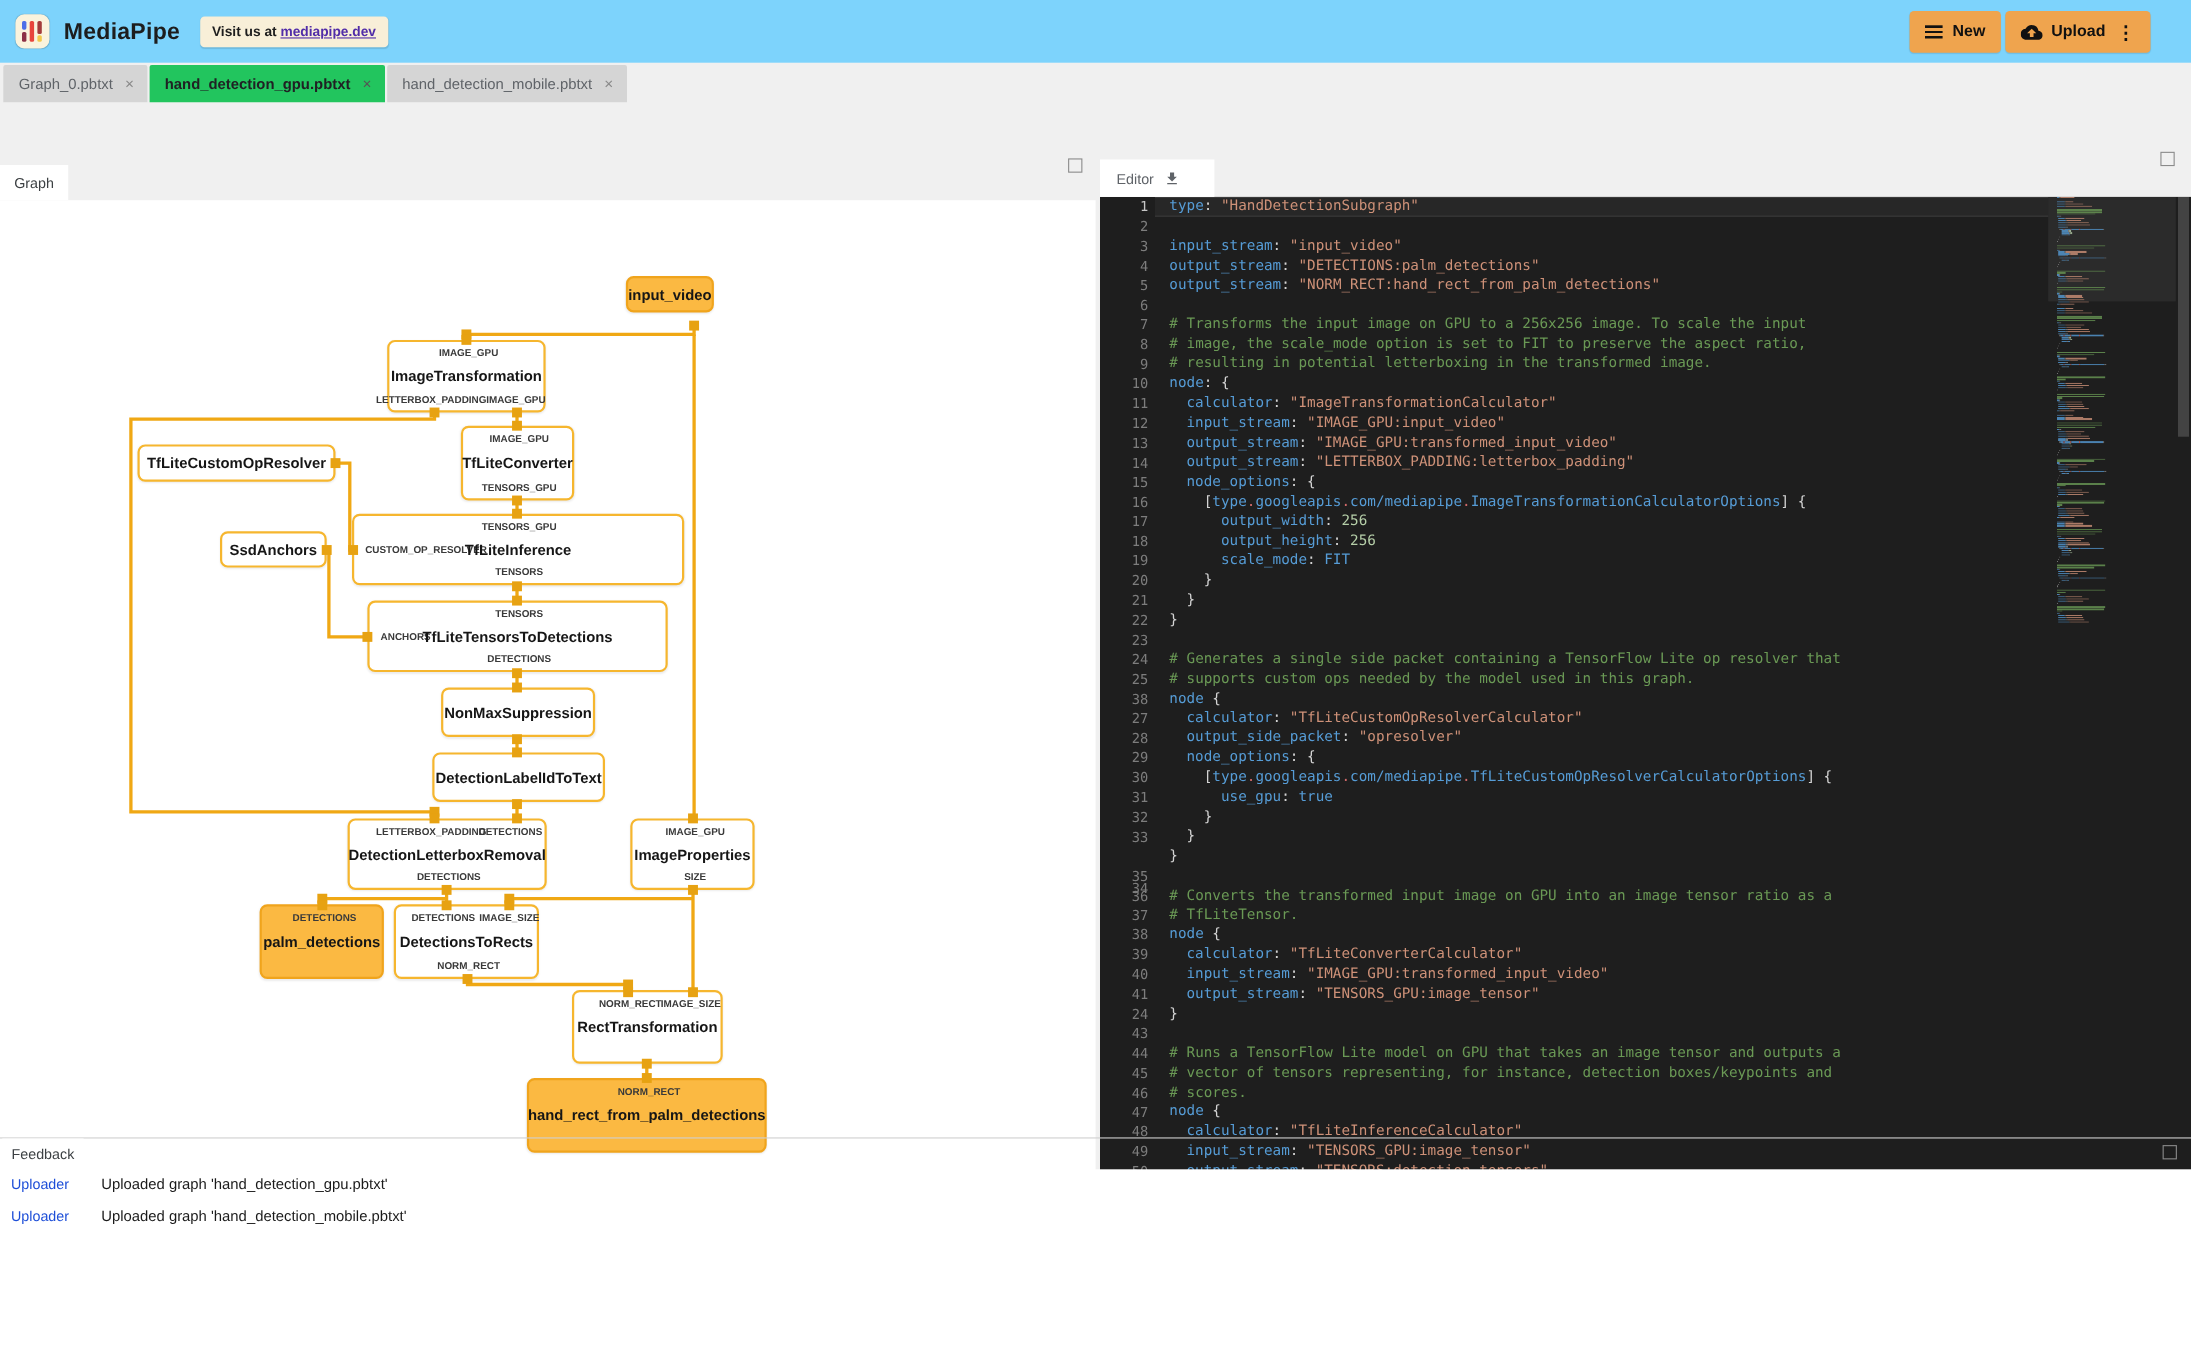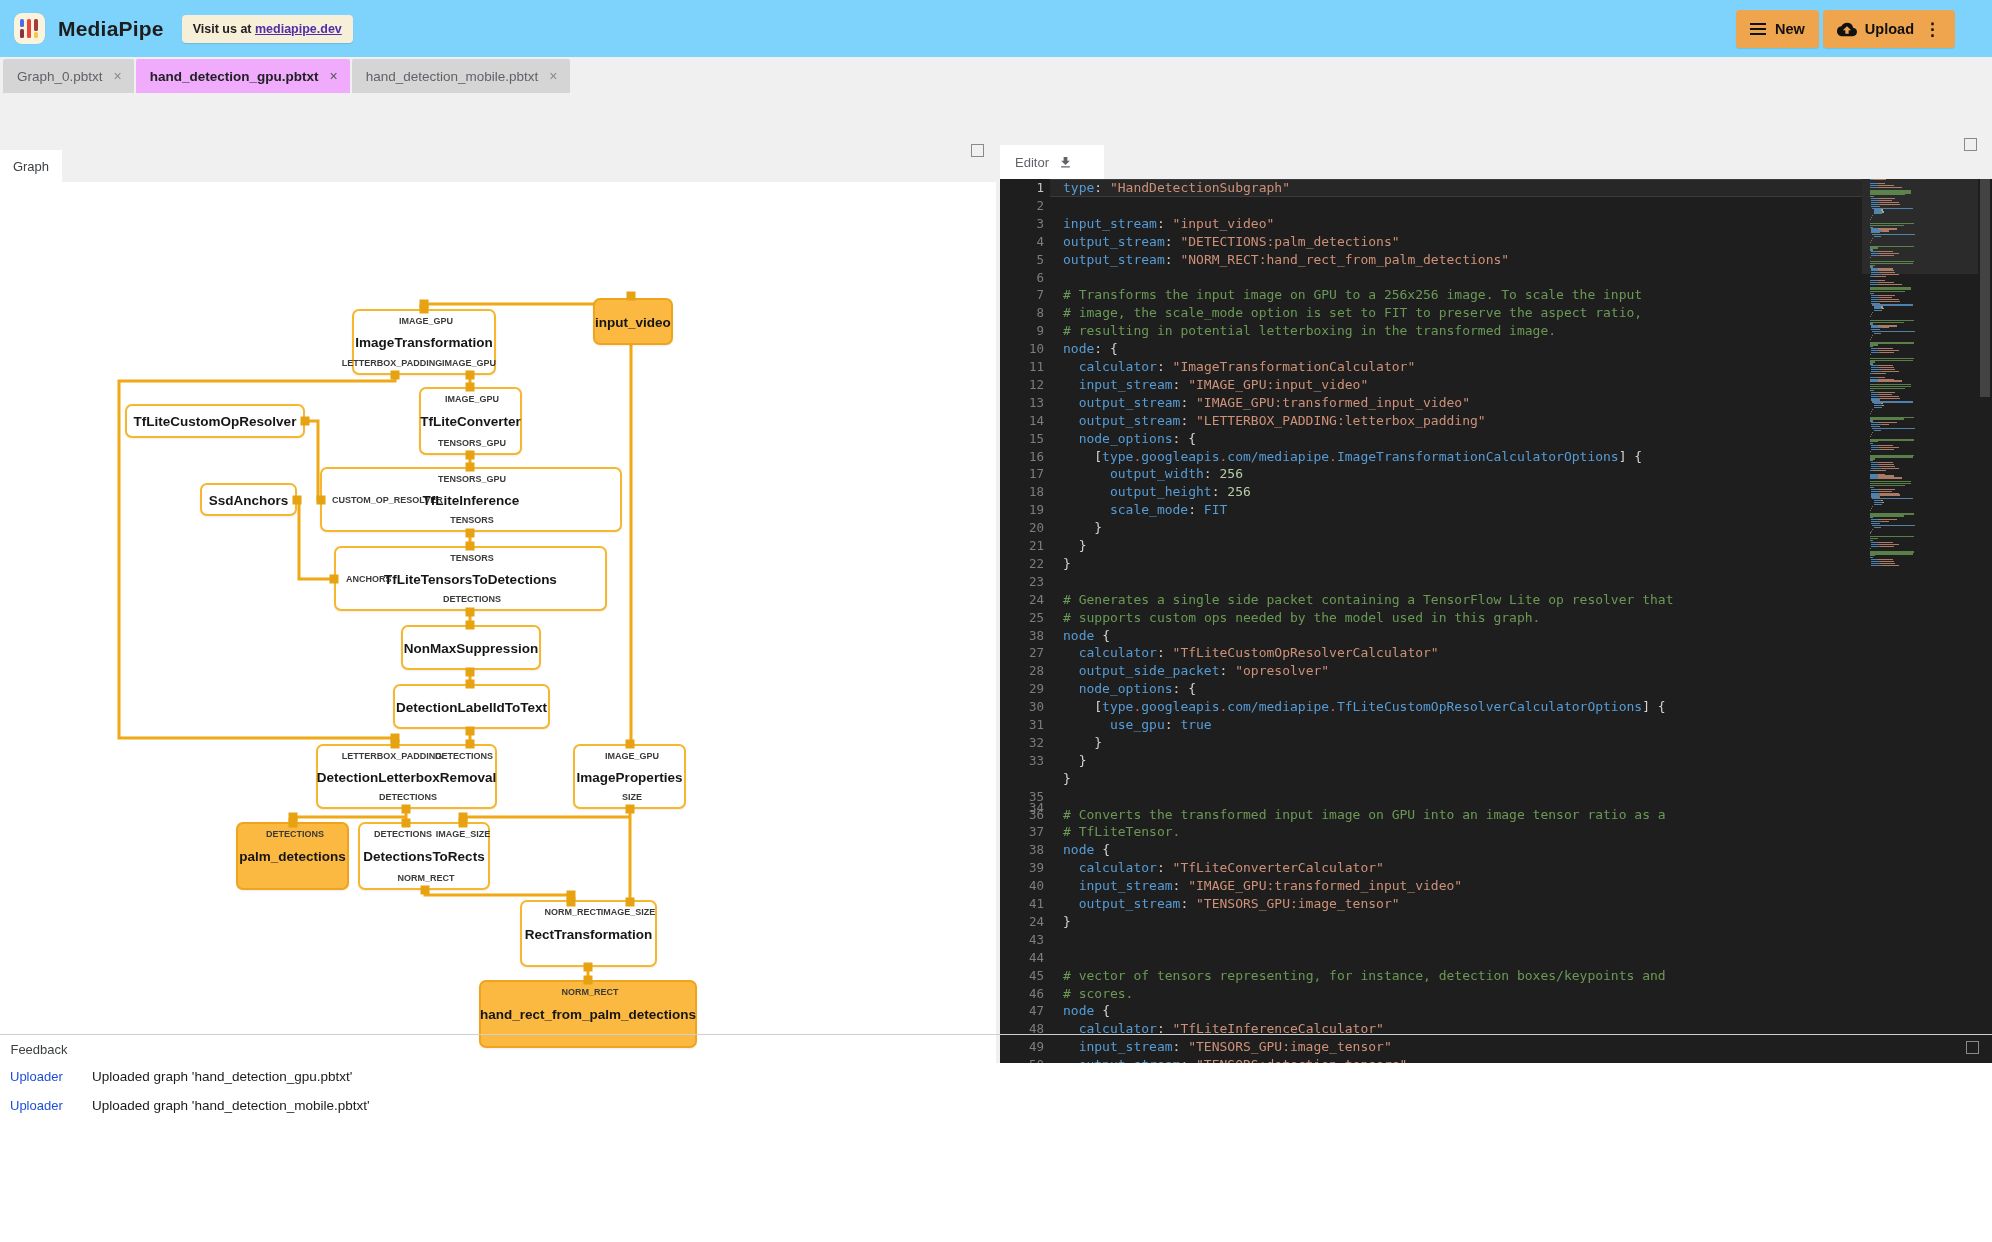--- a/index.html
+++ b/index.html
@@ -31,21 +31,21 @@
         padding:0 14px;font-size:14.5px;font-weight:bold;color:#111;cursor:pointer;
         box-shadow:0 1px 1px rgba(0,0,0,.1);}
   .hbtn .bars{width:16px;height:12px;margin-right:9px;
         background:linear-gradient(#111 0 2px,transparent 2px 5px,#111 5px 7px,transparent 7px 10px,#111 10px 12px);}
   .hbtn svg{margin-right:8px;}
   .kebab{font-size:17px;font-weight:bold;margin-left:10px;letter-spacing:0;line-height:1;}
   
   #file-tabs{position:absolute;left:3px;top:57px;height:36px;display:flex;align-items:flex-end;z-index:3;}
   .ftab{height:34px;display:flex;align-items:center;padding:0 12px 0 14px;margin-right:2px;
         background:#d5d5d5;color:#5f6368;font-size:13.5px;border-radius:2px 2px 0 0;cursor:pointer;white-space:nowrap;}
-  .ftab.active{background:#f0abfc;color:#202124;font-weight:bold;text-align:center;}
+  .ftab.active{background:#22c55e;color:#202124;font-weight:bold;text-align:center;}
   .ftab .close{margin-left:11px;font-size:14px;color:#8a8a8a;font-weight:normal;cursor:pointer;}
   .ftab.active .close{color:#555;}
   
   #workspace{position:absolute;left:0;top:57px;width:1992px;height:977px;}
   #graph-tab{position:absolute;left:0;top:93px;width:62px;height:32px;background:#fff;z-index:2;
              display:flex;align-items:center;justify-content:center;font-size:13px;color:#3c4043;cursor:pointer;}
   #graph-canvas{position:absolute;left:0;top:125px;width:996px;height:909px;background:#ffffff;z-index:1;}
   #edges-svg,#squares-svg{position:absolute;left:0;top:0;}
   #squares-svg{pointer-events:none;}
   #nodes{position:absolute;left:0;top:0;width:996px;height:909px;}
@@ -158,21 +158,21 @@
           <polyline points="470,490 470,502" fill="none" stroke="#f0a814" stroke-width="3"></polyline>
           <polyline points="470,549 470,562" fill="none" stroke="#f0a814" stroke-width="3"></polyline>
           <polyline points="406,627 406,641" fill="none" stroke="#f0a814" stroke-width="3"></polyline>
           <polyline points="406,635 293,635 293,641" fill="none" stroke="#f0a814" stroke-width="3"></polyline>
           <polyline points="630,627 630,720" fill="none" stroke="#f0a814" stroke-width="3"></polyline>
           <polyline points="630,635 463,635 463,641" fill="none" stroke="#f0a814" stroke-width="3"></polyline>
           <polyline points="425,708 425,713 571,713 571,720" fill="none" stroke="#f0a814" stroke-width="3"></polyline>
           <polyline points="588,785 588,798" fill="none" stroke="#f0a814" stroke-width="3"></polyline>
         </svg>
       <div id="nodes">
-          <div class="gnode stream" style="left: 593px; top: 69px; width: 80px; height: 47px; margin-top: 47px;">
+          <div class="gnode stream" style="left: 569px; top: 69px; width: 80px; height: 33px;">
             <div class="ntitle">input_video</div>
           </div>
           <div class="gnode" style="left: 352px; top: 127px; width: 144px; height: 66px;">
             <span class="plabel toplab" style="left: 72px;">IMAGE_GPU</span>
             <span class="plabel botlab" style="left: 38px;">LETTERBOX_PADDING</span>
             <span class="plabel botlab" style="left: 115px;">IMAGE_GPU</span>
             <div class="ntitle">ImageTransformation</div>
           </div>
           <div class="gnode" style="left: 125px; top: 222px; width: 180px; height: 34px;">
             <div class="ntitle">TfLiteCustomOpResolver</div>
@@ -372,20 +372,21 @@
           <div class="cl" style="top: 590.7px;"><span class="tok-pun">}</span></div>
           <div class="cl" style="top: 608.6px;"></div>
           <div class="cl" style="top: 626.5px;"><span class="tok-com"># Converts the transformed input image on GPU into an image tensor ratio as a</span></div>
           <div class="cl" style="top: 644.4px;"><span class="tok-com"># TfLiteTensor.</span></div>
           <div class="cl" style="top: 662.3px;"><span class="tok-key">node</span><span class="tok-pun"> {</span></div>
           <div class="cl" style="top: 680.2px;"><span class="ind"></span><span class="tok-key">calculator</span><span class="tok-pun">: </span><span class="tok-str">"TfLiteConverterCalculator"</span></div>
           <div class="cl" style="top: 698.1px;"><span class="ind"></span><span class="tok-key">input_stream</span><span class="tok-pun">: </span><span class="tok-str">"IMAGE_GPU:transformed_input_video"</span></div>
           <div class="cl" style="top: 716px;"><span class="ind"></span><span class="tok-key">output_stream</span><span class="tok-pun">: </span><span class="tok-str">"TENSORS_GPU:image_tensor"</span></div>
           <div class="cl" style="top: 733.9px;"><span class="tok-pun">}</span></div>
           <div class="cl" style="top: 751.8px;"></div>
+          <div class="cl" style="top: 769.7px;"><span class="tok-com"># Runs a TensorFlow Lite model on GPU that takes an image tensor and outputs a</span></div>
           <div class="cl" style="top: 787.6px;"><span class="tok-com"># vector of tensors representing, for instance, detection boxes/keypoints and</span></div>
           <div class="cl" style="top: 805.5px;"><span class="tok-com"># scores.</span></div>
           <div class="cl" style="top: 823.4px;"><span class="tok-key">node</span><span class="tok-pun"> {</span></div>
           <div class="cl" style="top: 841.3px;"><span class="ind"></span><span class="tok-key">calculator</span><span class="tok-pun">: </span><span class="tok-str">"TfLiteInferenceCalculator"</span></div>
           <div class="cl" style="top: 859.2px;"><span class="ind"></span><span class="tok-key">input_stream</span><span class="tok-pun">: </span><span class="tok-str">"TENSORS_GPU:image_tensor"</span></div>
           <div class="cl" style="top: 877.1px;"><span class="ind"></span><span class="tok-key">output_stream</span><span class="tok-pun">: </span><span class="tok-str">"TENSORS:detection_tensors"</span></div>
           <div class="cl" style="top: 895px;"><span class="ind"></span><span class="tok-key">input_side_packet</span><span class="tok-pun">: </span><span class="tok-str">"CUSTOM_OP_RESOLVER:opresolver"</span></div>
         </div>
       <div id="minimap">
           <div id="mm-slider"></div>

